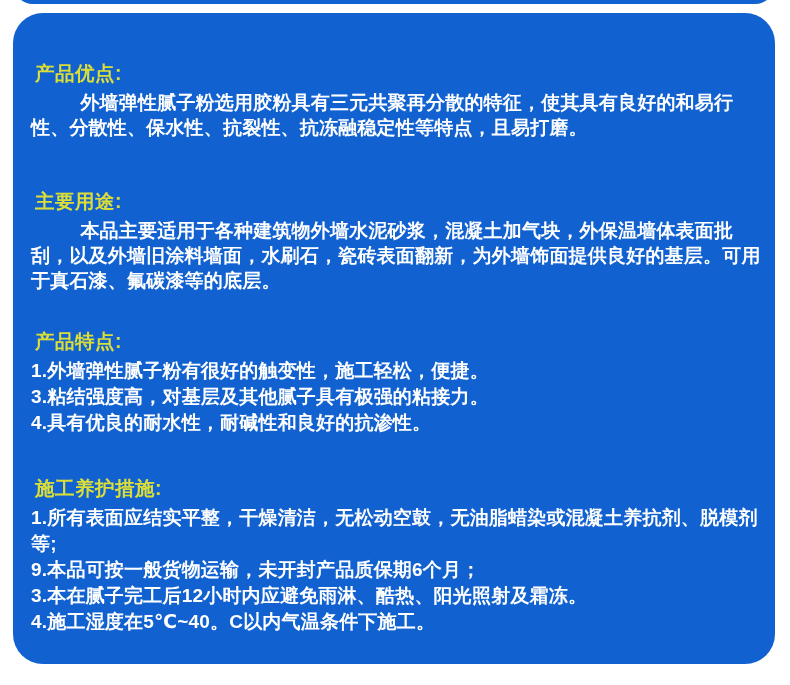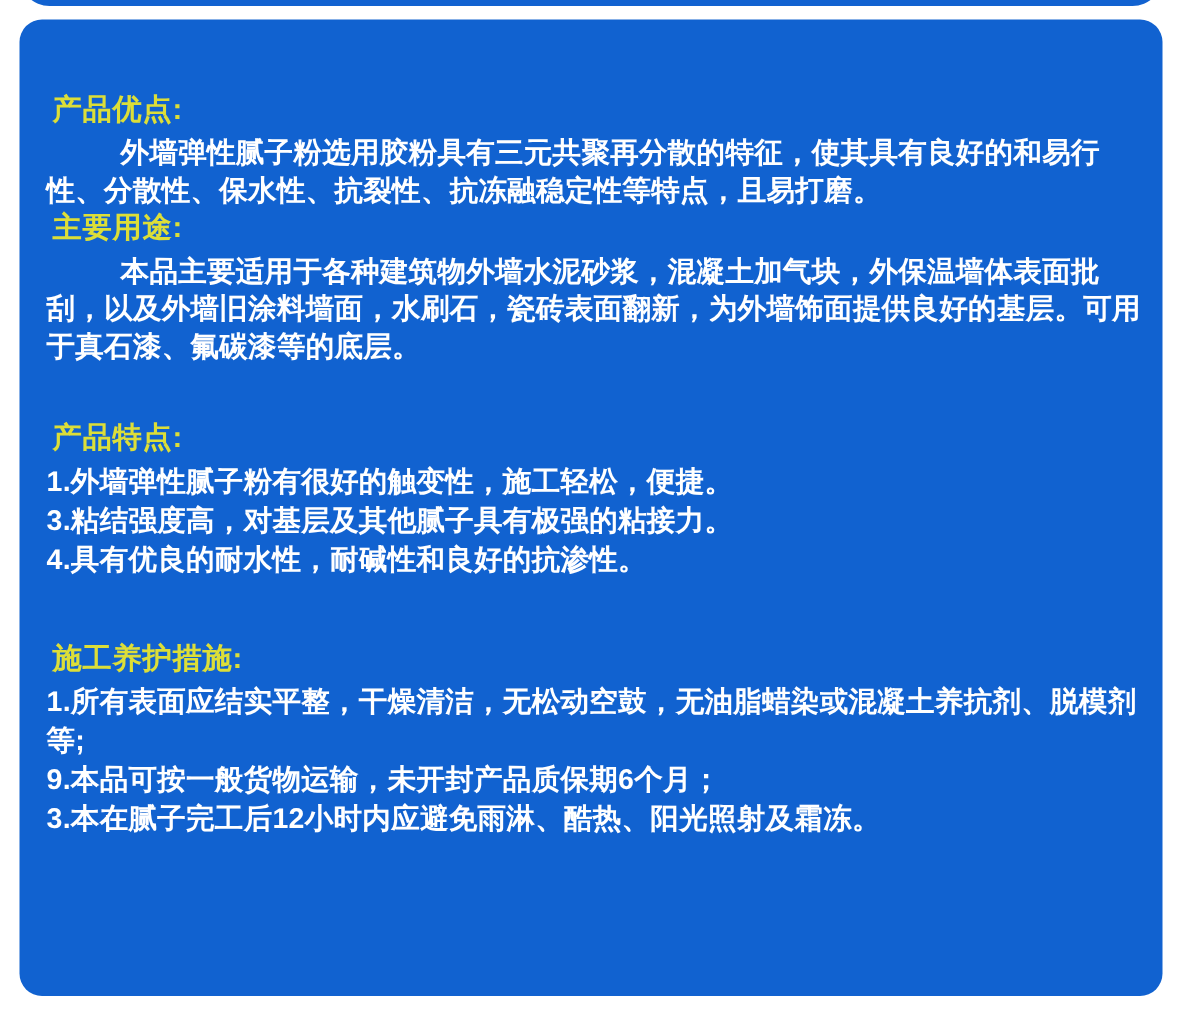--- a/index.html
+++ b/index.html
@@ -22,28 +22,28 @@
     background: #1162D0;
     border-radius: 30px;
   }
   .card {
     position: absolute;
     top: 13px;
     left: 13px;
     width: 762px;
     height: 651px;
     background: #1162D0;
-    border-radius: 15px;
+    border-radius: 30px;
     padding: 48px 14px 0 18px;
     color: #ffffff;
     font-weight: bold;
     font-size: 19px;
   }
   .section { margin: 0; }
-  .section + .section-gap-1 { }
+  .section + .section-gap-1 { margin-top: 49px; }
   .section + .section-gap-2 { margin-top: 36px; }
   .section + .section-gap-3 { margin-top: 40px; }
   .section-heading {
     margin: 0 0 5px 4px;
     font-size: 19.5px;
     line-height: 24px;
     font-weight: bold;
     color: #DCDE38;
     letter-spacing: 0.5px;
   }
@@ -82,16 +82,17 @@
       <div class="section-item">1.外墙弹性腻子粉有很好的触变性，施工轻松，便捷。</div>
       <div class="section-item">3.粘结强度高，对基层及其他腻子具有极强的粘接力。</div>
       <div class="section-item">4.具有优良的耐水性，耐碱性和良好的抗渗性。</div>
     </div>
 
     <div class="section section-gap-3">
       <h2 class="section-heading">施工养护措施:</h2>
       <div class="section-item">1.所有表面应结实平整，干燥清洁，无松动空鼓，无油脂蜡染或混凝土养抗剂、脱模剂等;</div>
       <div class="section-item">9.本品可按一般货物运输，未开封产品质保期6个月；</div>
       <div class="section-item">3.本在腻子完工后12小时内应避免雨淋、酷热、阳光照射及霜冻。</div>
+      <div class="section-item">4.施工湿度在5℃~40。C以内气温条件下施工。</div>
     </div>
 
   </div>
 </div>
 
 </body></html>

